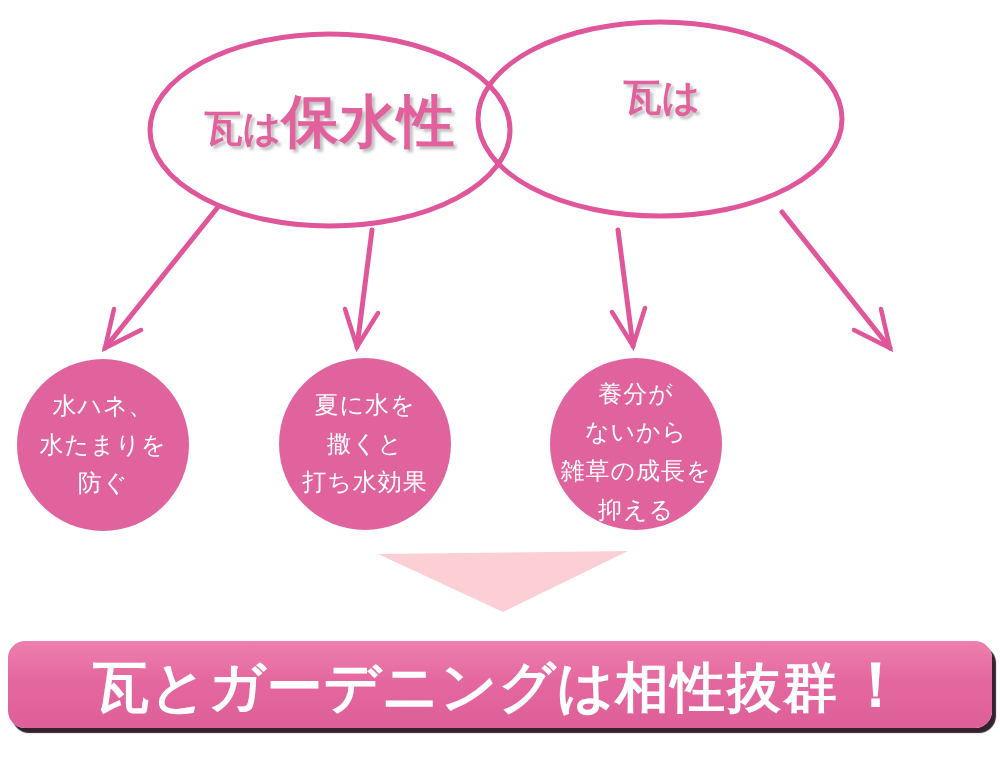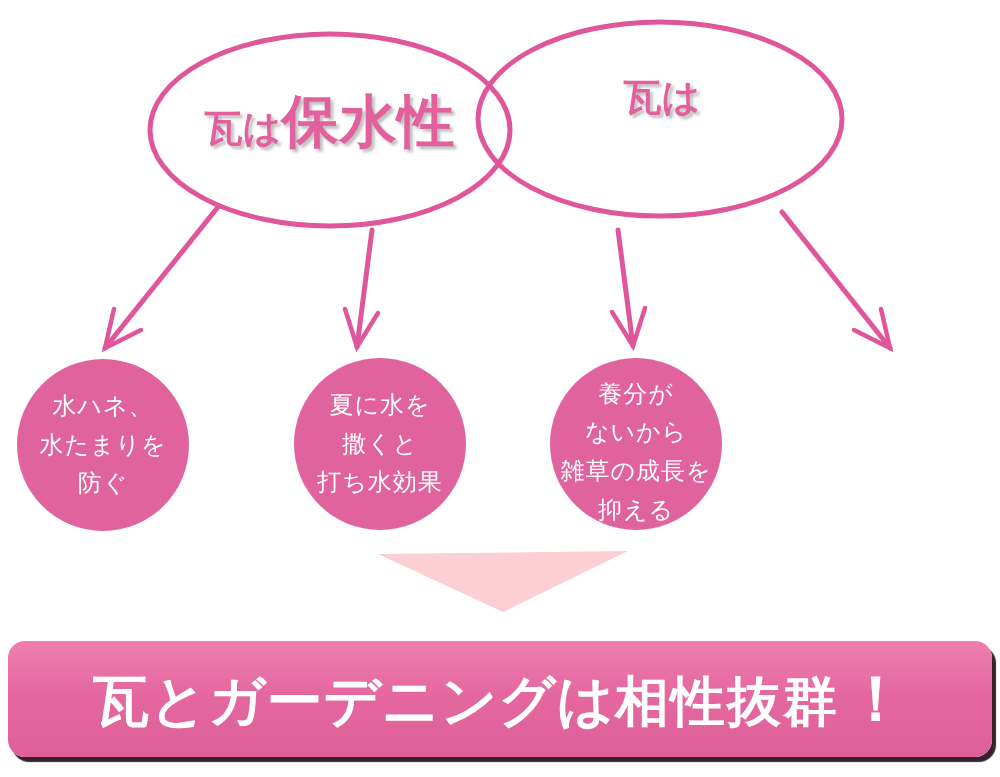--- a/index.html
+++ b/index.html
@@ -31,27 +31,27 @@
     position:absolute;width:172px;height:172px;border-radius:50%;
     background:#e0639e;
     display:flex;align-items:center;justify-content:center;
     text-align:center;
   }
   .benefit .txt{
     color:#ffffff;font-size:24px;line-height:1.62;
     white-space:pre-line;letter-spacing:1px;
   }
   .benefit-1{left:17px;top:359px;}
-  .benefit-2{left:294px;top:358px;}
+  .benefit-2{left:279px;top:358px;}
   .benefit-3{left:550px;top:358px;align-items:flex-end;}
   .benefit-4{left:819px;top:358px;}
 
   
   .banner{
-    position:absolute;left:8px;top:641px;width:984px;height:116px;
+    position:absolute;left:8px;top:641px;width:984px;height:87px;
     border-radius:17px;
     background:linear-gradient(180deg,#ee7fae 0%,#e4689f 45%,#de5f99 100%);
     box-shadow:4px 5px 1px rgba(44,26,39,0.96);
     display:flex;align-items:center;justify-content:center;
   }
   .banner .line{
     display:flex;align-items:baseline;justify-content:center;
     color:#ffffff;white-space:nowrap;
   }
   .banner .prefix{font-size:56px;font-weight:600;letter-spacing:1px;}

